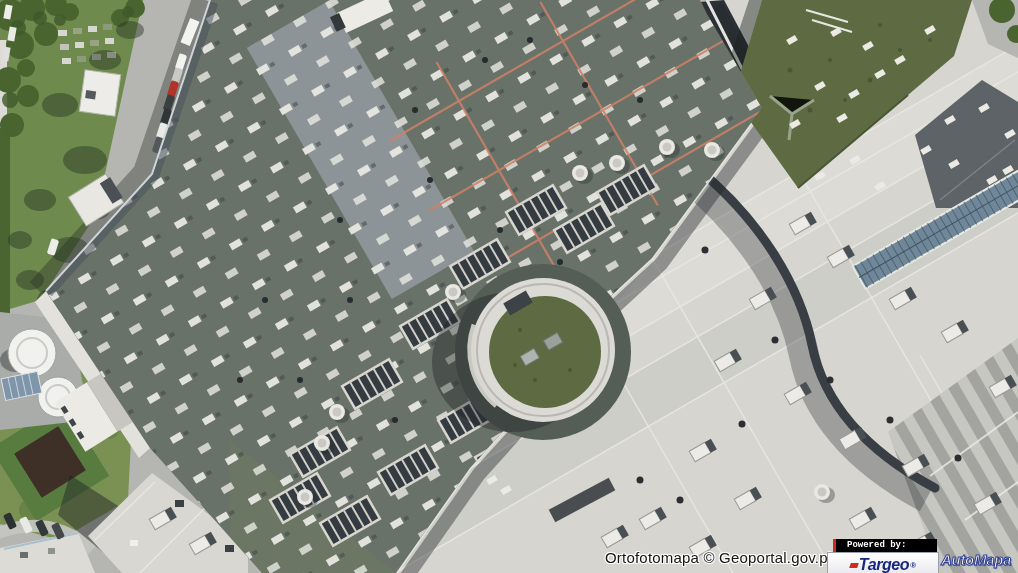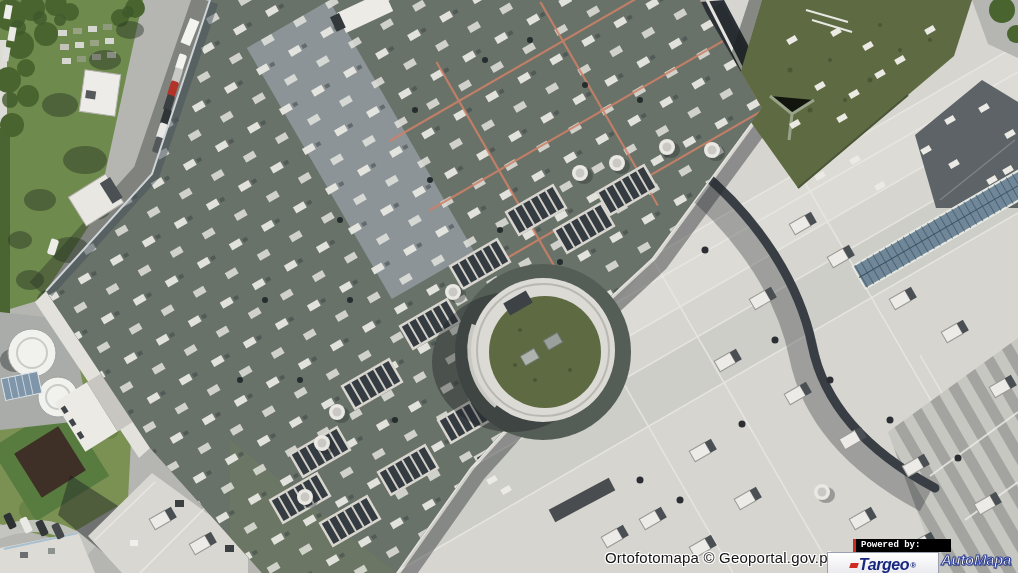--- a/index.html
+++ b/index.html
@@ -10,21 +10,21 @@
   .attribution{
     position:absolute;left:605px;top:549px;
     font-size:15px;color:var(--c-attribution_text,#141414);letter-spacing:.2px;white-space:nowrap;
     text-shadow:1px 1px 0 #fff,-1px -1px 0 #fff,1px -1px 0 #fff,-1px 1px 0 #fff,0 0 2px #fff;
   }
   .badge{position:absolute;}
   .powered{
     left:833px;top:539px;width:90px;height:13px;
     background:var(--c-powered_by_bg,#000);border-left:3px solid var(--c-accent_red,#d02b20);
     color:var(--c-powered_by_text,#fff);font-family:"Liberation Mono",monospace;
-    font-size:9px;font-weight:bold;line-height:13px;padding-left:5px;white-space:nowrap;margin-left:20px;
+    font-size:9px;font-weight:bold;line-height:13px;padding-left:11px;white-space:nowrap;
   }
   .targeo{
     left:827px;top:552px;width:112px;height:26px;
     background:linear-gradient(#ffffff,#e6e6ec);border:1px solid #9aa0b0;box-sizing:border-box;
     display:flex;align-items:center;justify-content:center;cursor:pointer;
   }
   .targeo .mark{display:inline-block;width:8px;height:5px;background:var(--c-accent_red,#d02b20);
     margin-right:1px;transform:skewX(-18deg);}
   .targeo .name{font-style:italic;font-weight:bold;font-size:16px;letter-spacing:-.4px;
     color:var(--c-targeo_navy,#17277f);line-height:1;}

